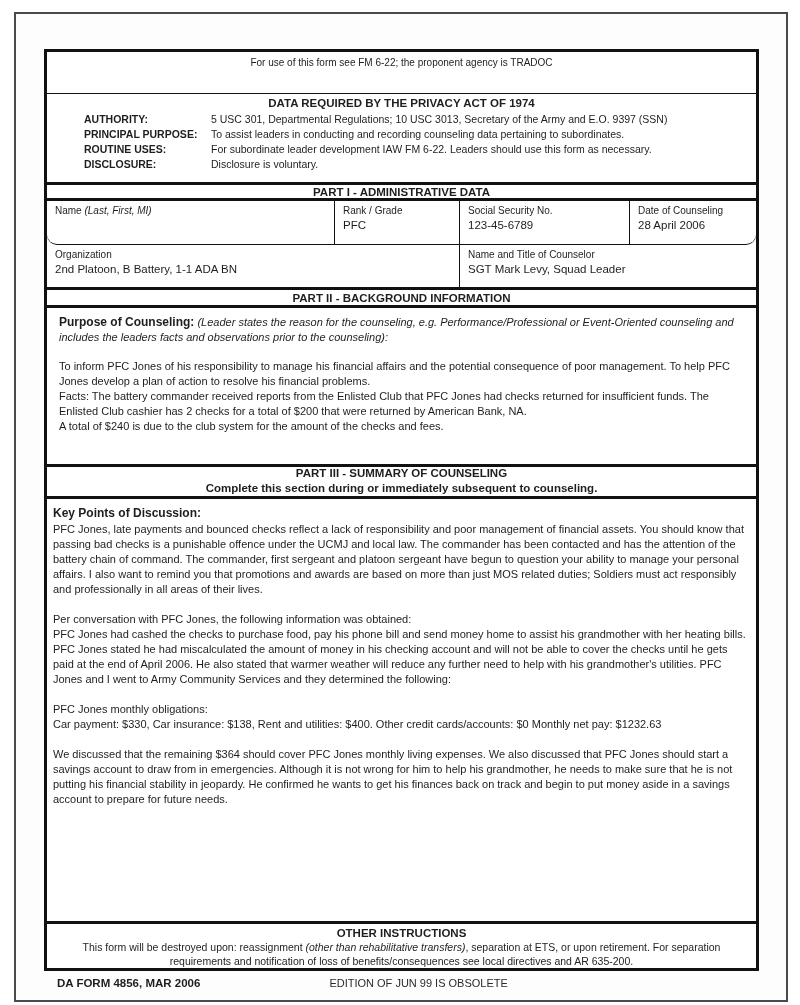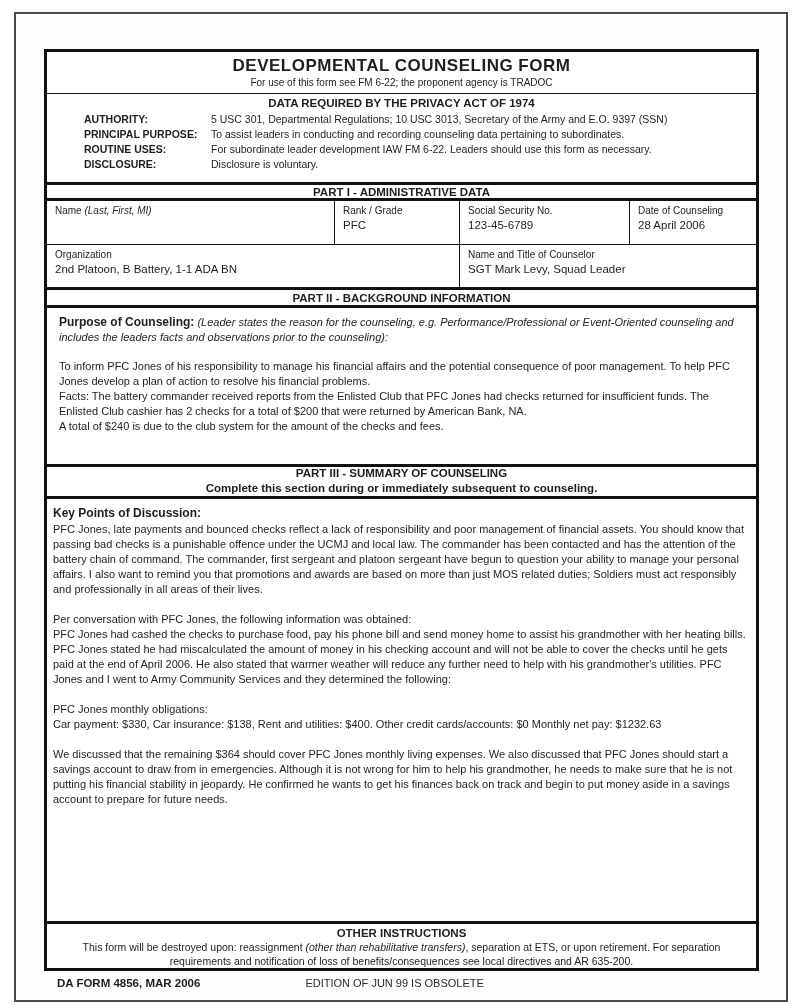--- a/index.html
+++ b/index.html
@@ -37,21 +37,21 @@
   .part-header {
     border-top: 3px solid #111; border-bottom: 3px solid #111;
     text-align: center; font-weight: bold; font-size: 11.5px;
     display: flex; flex-direction: column; justify-content: center;
   }
   .part-header.h1 { height: 20px; }
   .part-header.h2 { height: 21px; }
   .part-header.h3 { height: 35px; line-height: 15px; }
 
   .admin-grid { height: 87px; display: flex; flex-direction: column; }
-  .admin-row { display: flex; flex: 1; }
+  .admin-row { display: flex; flex: 1; border-radius: 10px; }
   .admin-row.r1 { border-bottom: 1px solid #111; }
   .admin-cell { padding: 3px 8px; border-right: 1px solid #111; }
   .admin-cell:last-child { border-right: none; }
   .admin-label { font-size: 10px; line-height: 13px; }
   .admin-label .it { font-style: italic; }
   .admin-value { font-size: 11.5px; line-height: 16px; }
   .w-name { width: 288px; flex: none; }
   .w-rank { width: 125px; flex: none; }
   .w-ssn  { width: 170px; flex: none; }
   .w-date { flex: 1; }
@@ -74,32 +74,32 @@
     text-align: center; padding: 3px 30px 0 30px;
   }
   .oi-title { font-weight: bold; font-size: 11.5px; margin-bottom: 1px; }
   .oi-text { font-size: 10.5px; line-height: 14px; }
   .oi-text .it { font-style: italic; }
 
   .form-footer {
     position: absolute; left: 28px; top: 963px; width: 715px;
     display: flex; align-items: flex-end;
     font-size: 11.5px;
+    gap: 24px;
   }
   .footer-form-number { font-weight: bold; padding-left: 13px; }
   .footer-edition { margin-left: 105px; font-size: 11px; color: #2a2a2a; }
 </style>
 </head>
 <body>
 
 <div class="scan-page">
   <div class="form">
 
     <div class="title-block">
-      <div class="form-title">DEVELOPMENTAL COUNSELING FORM</div>
       <div class="form-subtitle">For use of this form see FM 6-22; the proponent agency is TRADOC</div>
     </div>
 
     <div class="privacy">
       <div class="privacy-heading">DATA REQUIRED BY THE PRIVACY ACT OF 1974</div>
       <div class="privacy-row">
         <span class="privacy-label">AUTHORITY:</span>
         <span class="privacy-value">5 USC 301, Departmental Regulations; 10 USC 3013, Secretary of the Army and E.O. 9397 (SSN)</span>
       </div>
       <div class="privacy-row">

